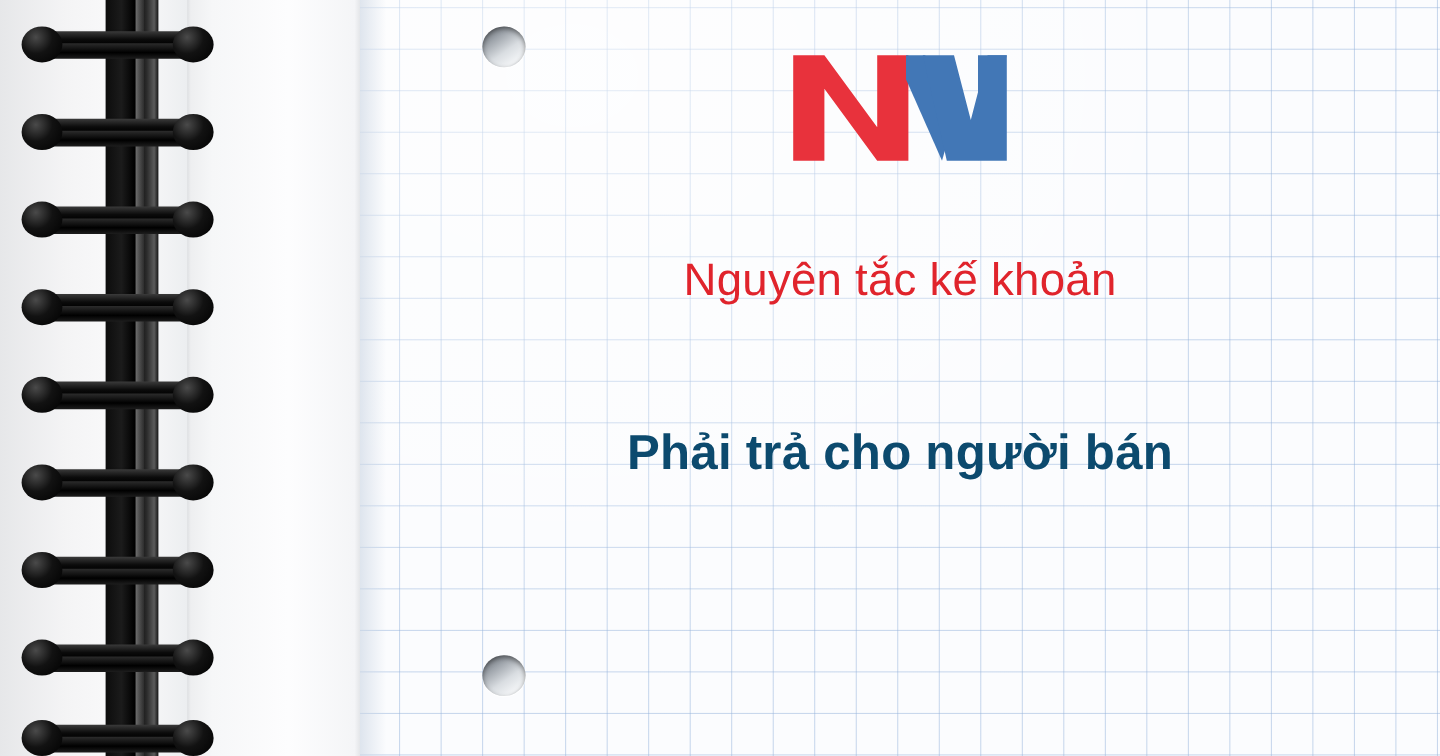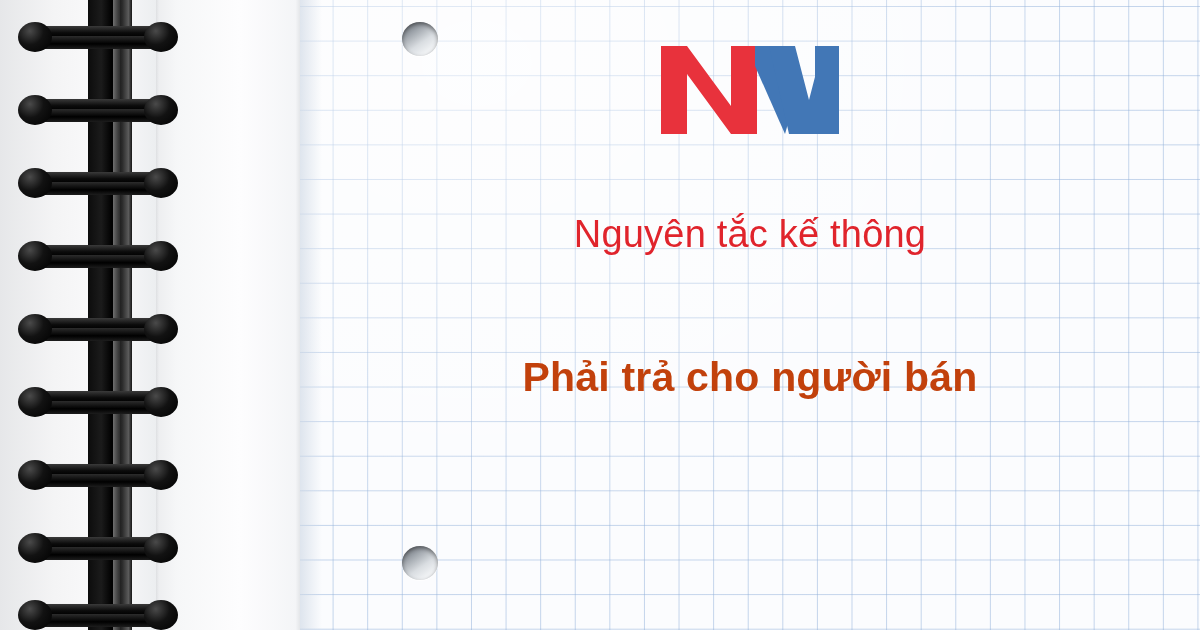--- a/index.html
+++ b/index.html
@@ -144,21 +144,21 @@
   .headline-1 {
     font-size:41px;
     font-weight:400;
     color:#2f72ab;
     line-height:1.28;
     letter-spacing:0.2px;
   }
   .headline-2 {
     font-size:41px;
     font-weight:700;
-    color:#c2410c;
+    color:#0c4a6e;
     line-height:1.45;
     letter-spacing:0.2px;
   }
 </style>
 </head>
 <body>
 
 <div class="canvas">
 
   <div class="paper"></div>
@@ -235,20 +235,20 @@
 
         <path d="M2 2 H28 L72 62 V2 H98 V90 H72 L28 30 V90 H2 Z" fill="#e8323c"></path>
 
         <path d="M96 2 H112 L134 62 L126 90 L96 22 Z" fill="#4277b6"></path>
         <path d="M110 2 H136 L150 56 L164 2 H180 L156 90 H130 Z" fill="#4277b6"></path>
 
         <path d="M156 2 H180 V90 H156 Z" fill="#4277b6"></path>
       </svg>
     </div>
 
-    <div class="subtitle">Nguyên tắc kế thông</div>
+    <div class="subtitle">Nguyên tắc kế khoản</div>
 
     <div class="headline-block">
       <div class="headline-2">Phải trả cho người bán</div>
     </div>
 
   </div>
 </div>
 
 </body></html>

